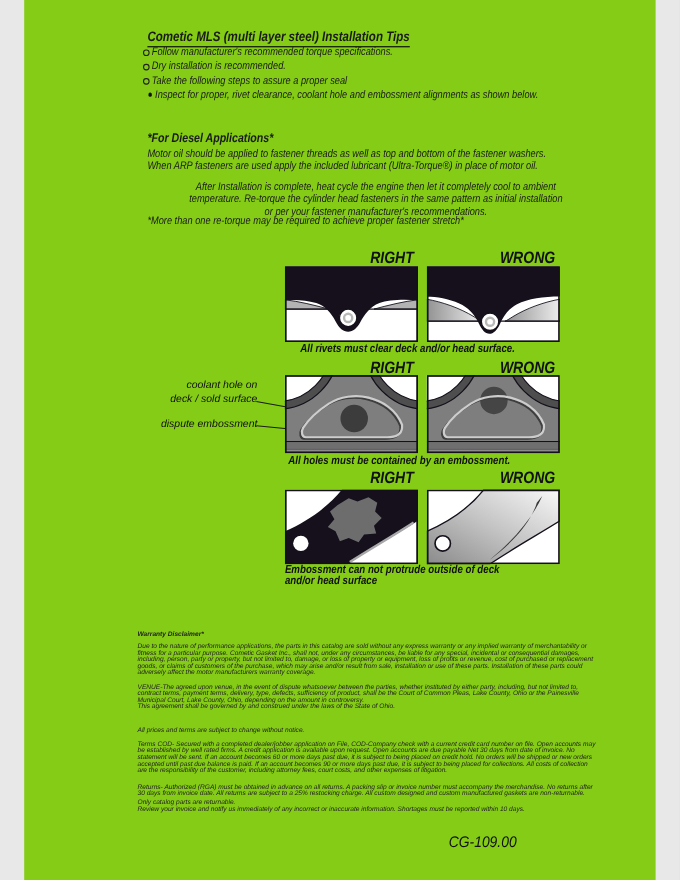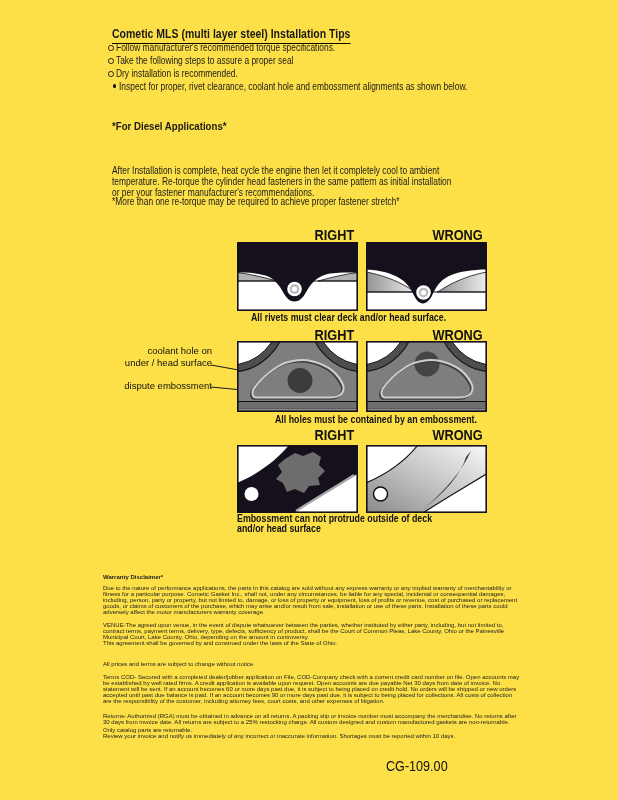--- a/index.html
+++ b/index.html
@@ -1,39 +1,40 @@
 <!DOCTYPE html>
 <html><head>
 <meta charset="utf-8">
 <style>
   html,body{margin:0;padding:0;background:#e8e8e8;}
   .page{
-    position:relative;width:618px;height:800px;background:#fde047;
+    position:relative;width:574px;height:800px;background:#84cc16;
     font-family:"Liberation Sans",sans-serif;color:#1a1a1a;overflow:hidden;
     margin:0 auto;
+    font-style:italic;
   }
   .abs{position:absolute;margin:0;}
   .cx{display:inline-block;transform:scaleX(0.84);transform-origin:0 50%;white-space:pre-line;}
   .cxc{display:inline-block;transform:scaleX(0.85);transform-origin:50% 50%;}
   .cx2{display:inline-block;transform:scaleX(0.9);transform-origin:0 50%;}
 
   .titlew{left:112px;top:24px;}
   .title{font-size:12.5px;font-weight:bold;border-bottom:1.6px solid #000;padding-bottom:2px;white-space:nowrap;}
 
   .bullets{left:108px;top:42px;width:440px;}
   .b-row{display:flex;align-items:flex-start;line-height:12.9px;}
   .b-row.sub{margin-left:5px;}
   .dot-open{width:3.6px;height:3.6px;border:0.9px solid #222;border-radius:50%;flex:0 0 auto;margin:3.2px 2.5px 0 0;}
   .dot-fill{width:3.4px;height:3.4px;background:#111;border-radius:50%;flex:0 0 auto;margin:3.6px 2.5px 0 0;}
   .b-t{font-size:10px;line-height:12.9px;white-space:nowrap;}
 
   .h2w{left:112px;top:116px;}
   .h2{font-size:11.5px;font-weight:bold;white-space:nowrap;}
   .para{left:112px;width:480px;font-size:10px;line-height:11px;}
-  .p1{top:135px;} .p2{top:165px;} .p3{top:196px;}
+  .p1{top:135px;} .p2{top:165px;text-align:center;} .p3{top:196px;}
 
   .diag-label{position:absolute;width:121px;text-align:right;font-size:15px;line-height:14px;font-weight:bold;color:#111;}
   .caption{position:absolute;font-size:10.5px;font-weight:bold;line-height:9.9px;color:#111;}
   .ann{position:absolute;left:98px;width:114px;text-align:right;font-size:9.5px;line-height:11.5px;color:#111;white-space:pre-line;}
 
   .fp{left:103px;top:574px;width:470px;font-size:6px;line-height:6.05px;color:#222;}
   .fp p{margin:0;white-space:pre-line;}
   .fp .fph{font-weight:bold;margin-bottom:5px;}
   .fp .m7{margin-bottom:7px;} .fp .m15{margin-bottom:15px;} .fp .m6{margin-bottom:6px;}
   .fp .m9{margin-bottom:9px;} .fp .m2{margin-bottom:2px;}
@@ -51,35 +52,37 @@
     <span class="cx title">Cometic MLS (multi layer steel) Installation Tips</span>
   </div>
 
   <div class="abs bullets">
     <div class="b-row">
       <span class="dot-open"></span>
       <span class="cx b-t">Follow manufacturer's recommended torque specifications.</span>
     </div>
     <div class="b-row">
       <span class="dot-open"></span>
-      <span class="cx b-t">Take the following steps to assure a proper seal</span>
+      <span class="cx b-t">Dry installation is recommended.</span>
     </div>
     <div class="b-row">
       <span class="dot-open"></span>
-      <span class="cx b-t">Dry installation is recommended.</span>
+      <span class="cx b-t">Take the following steps to assure a proper seal</span>
     </div>
     <div class="b-row sub">
       <span class="dot-fill"></span>
       <span class="cx b-t">Inspect for proper, rivet clearance, coolant hole and embossment alignments as shown below.</span>
     </div>
   </div>
 
   <div class="abs h2w">
     <span class="cx h2">*For Diesel Applications*</span>
   </div>
+  <p class="abs para p1"><span class="cx">Motor oil should be applied to fastener threads as well as top and bottom of the fastener washers.
+When ARP fasteners are used apply the included lubricant (Ultra-Torque®) in place of motor oil.</span></p>
   <p class="abs para p2"><span class="cx">After Installation is complete, heat cycle the engine then let it completely cool to ambient
 temperature. Re-torque the cylinder head fasteners in the same pattern as initial installation
 or per your fastener manufacturer's recommendations.</span></p>
   <p class="abs para p3"><span class="cx">*More than one re-torque may be required to achieve proper fastener stretch*</span></p>
 
   <div class="diag-label" style="left:237px;top:228px;"><span class="cxc">RIGHT</span></div>
   <div class="diag-label" style="left:366px;top:228px;"><span class="cxc">WRONG</span></div>
 
   <svg class="abs" style="left:237px;top:242px;" width="121" height="69" viewBox="0 0 121 69">
     <rect width="121" height="69" fill="#ffffff"></rect>
@@ -110,21 +113,21 @@
     <circle cx="57.5" cy="50.5" r="2.6" fill="#ffffff"></circle>
     <rect x="0.8" y="0.8" width="119.4" height="67.4" fill="none" stroke="#15101b" stroke-width="1.6"></rect>
   </svg>
 
   <div class="caption" style="left:251px;top:313px;"><span class="cx">All rivets must clear deck and/or head surface.</span></div>
 
   <div class="diag-label" style="left:237px;top:328px;"><span class="cxc">RIGHT</span></div>
   <div class="diag-label" style="left:366px;top:328px;"><span class="cxc">WRONG</span></div>
 
   <div class="ann" style="top:345px;">coolant hole on
-under / head surface</div>
+deck / sold surface</div>
   <div class="ann" style="top:380px;">dispute embossment</div>
 
   <svg class="abs" style="left:208px;top:360px;" width="92" height="36" viewBox="0 0 92 36">
     <line x1="3" y1="5" x2="86" y2="20" stroke="#1a1a1a" stroke-width="1"></line>
     <line x1="3" y1="27" x2="55" y2="32" stroke="#1a1a1a" stroke-width="1"></line>
   </svg>
 
   <svg class="abs" style="left:237px;top:341px;" width="121" height="71" viewBox="0 0 121 71">
     <rect width="121" height="71" fill="#7e7e7e"></rect>
     <circle cx="-7" cy="-25" r="49" fill="#ffffff"></circle>
@@ -158,21 +161,21 @@
     <circle cx="61" cy="23" r="12.5" fill="#454545"></circle>
     <line x1="0" y1="60.5" x2="121" y2="60.5" stroke="#15101b" stroke-width="1.1"></line>
     <rect y="61" width="121" height="10" fill="#6f6f6f"></rect>
     <line x1="0" y1="67.5" x2="121" y2="67.5" stroke="#555555" stroke-width="0.7"></line>
     <rect y="68" width="121" height="3" fill="#8c8c8c"></rect>
     <path d="M19,56.5 L93,56.5 C102,56.5 106,53 106.5,48 L106.5,45 C101,31 88,23.5 76,20.5 C64,17.5 50,19.5 40,26 C30,32.5 21,41 16.5,48 C14.5,51.5 15.5,56.5 19,56.5 Z" transform="translate(-1.6,1.4)" stroke="#3e3e3e" stroke-width="1.8" fill="none" stroke-linejoin="round"></path>
     <path d="M19,56.5 L93,56.5 C102,56.5 106,53 106.5,48 L106.5,45 C101,31 88,23.5 76,20.5 C64,17.5 50,19.5 40,26 C30,32.5 21,41 16.5,48 C14.5,51.5 15.5,56.5 19,56.5 Z" stroke="#cdcdcd" stroke-width="2" fill="none" stroke-linejoin="round"></path>
     <rect x="0.8" y="0.8" width="119.4" height="69.4" fill="none" stroke="#15101b" stroke-width="1.6"></rect>
   </svg>
 
-  <div class="caption" style="left:240px;top:415px;margin-left:35px;"><span class="cx">All holes must be contained by an embossment.</span></div>
+  <div class="caption" style="left:240px;top:415px;"><span class="cx">All holes must be contained by an embossment.</span></div>
 
   <div class="diag-label" style="left:237px;top:428px;"><span class="cxc">RIGHT</span></div>
   <div class="diag-label" style="left:366px;top:428px;"><span class="cxc">WRONG</span></div>
 
   <svg class="abs" style="left:237px;top:445px;" width="121" height="68" viewBox="0 0 121 68">
     <rect width="121" height="68" fill="#ffffff"></rect>
     <path d="M52,0 C40,15 21,29 0,38 L0,68 L57,68 C77,54.5 101,41 121,28.5 L121,0 Z" fill="#15101b"></path>
     <path d="M117,30 C97,43 76,55 59,66" stroke="#a8a8a8" stroke-width="2.2" fill="none"></path>
     <path d="M48,14 L58,8 L66,11 L76,7 L84,12 L82,20 L88,26 L81,33 L83,40 L72,41 L67,48 L58,44 L50,47 L46,38 L39,34 L45,27 L41,20 Z" fill="#6d6d6d"></path>
     <circle cx="14.5" cy="49" r="7" fill="#ffffff"></circle>

